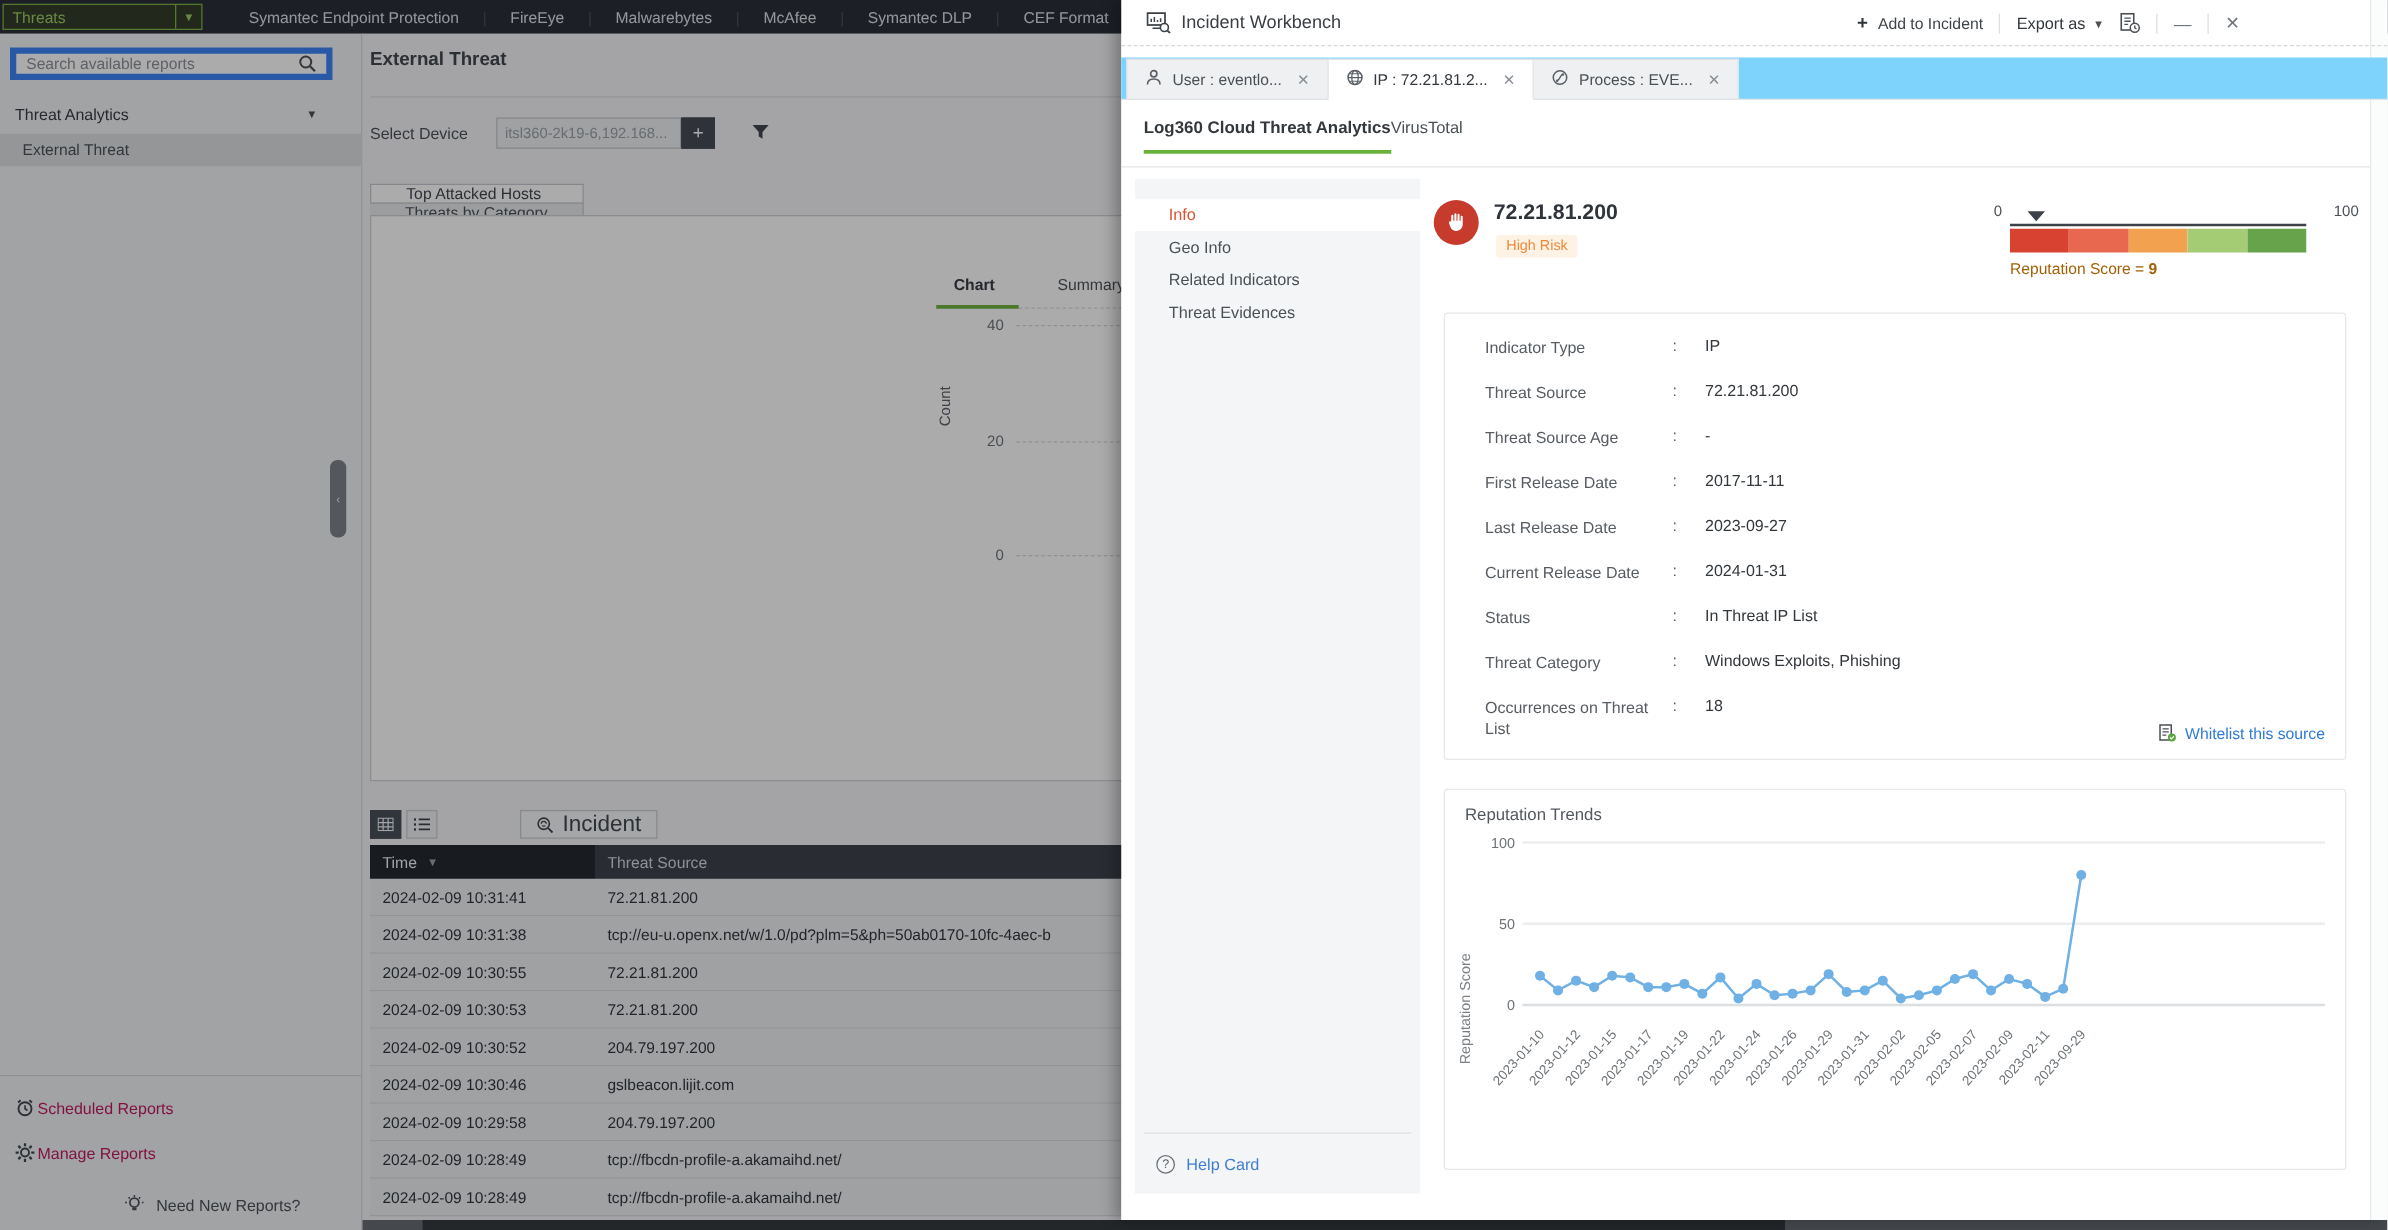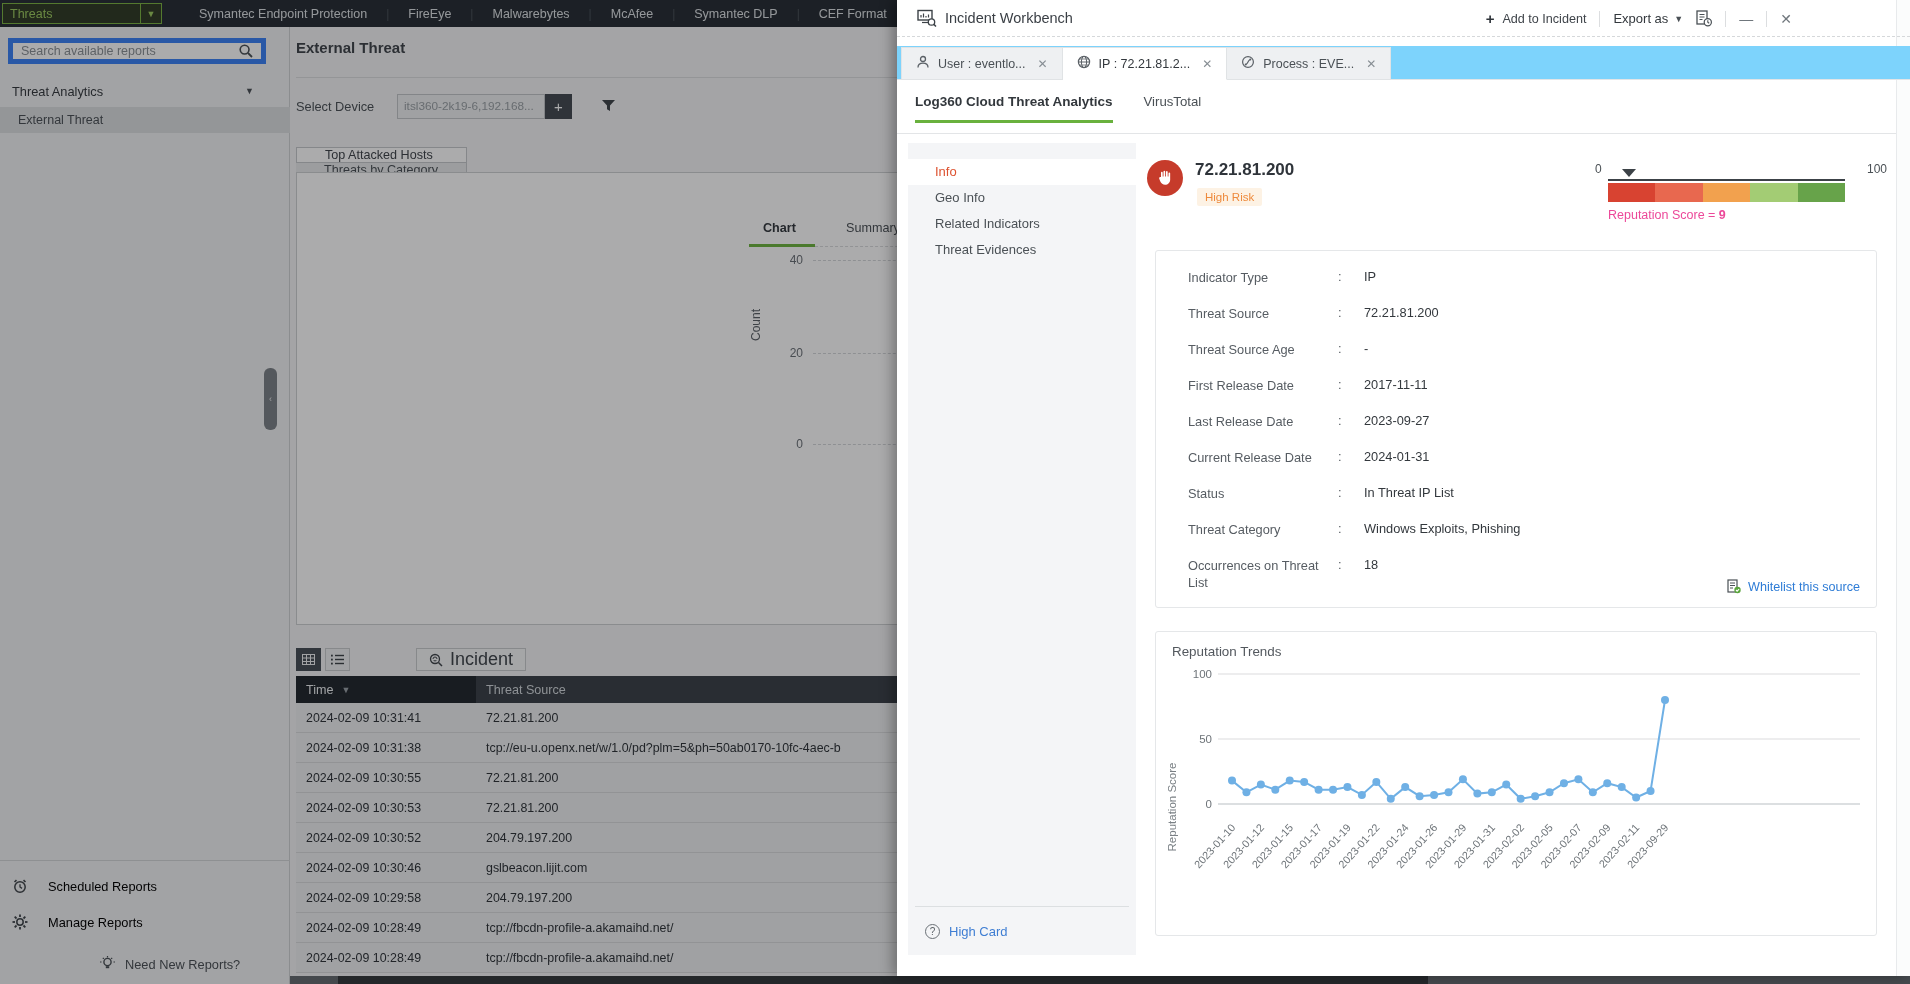--- a/index.html
+++ b/index.html
@@ -31,21 +31,21 @@
   .group-row { position:absolute; left:0; top:51px; width:290px; height:26px; display:flex;
     align-items:center; padding:0 12px; color:#34393e; font-size:12.8px; }
   .group-row .grp-caret { margin-left:auto; margin-right:24px; font-size:9px; color:#4a5055; }
   .side-item { position:absolute; left:0; top:80px; width:290px; height:26px; background:#dcdfe1;
     display:flex; align-items:center; padding-left:18px; font-size:12.5px; color:#4a5055; }
   .collapse-handle { position:absolute; left:264px; top:341px; width:13px; height:62px;
     background:#7c8287; border-radius:6px; display:flex; align-items:center; justify-content:center;
     color:#e8eaec; font-size:9px; }
   .side-footer-sep { position:absolute; left:0; top:833px; width:290px; border-top:1px solid #d4d6d8; }
   .side-footer-item { position:absolute; left:0; width:290px; height:28px; display:flex;
-    align-items:center; padding-left:12px; gap:20px; color:#000000; font-size:12.8px; }
+    align-items:center; padding-left:12px; gap:2px; color:#be185d; font-size:12.8px; }
   .need-new { position:absolute; left:100px; top:929px; display:flex; align-items:center; gap:10px;
     color:#4a5055; font-size:12.8px; }
 
   #content { position:absolute; left:290px; top:27px; width:1620px; height:957px; background:#f4f5f6; }
   .page-title { position:absolute; left:6px; top:12px; font-size:15px; font-weight:600; color:#3f444a; }
   .title-sep { position:absolute; left:6px; top:50px; width:1240px; border-top:1px solid #dcdee0; }
   .device-row { position:absolute; left:6px; top:66px; height:26px; display:flex; align-items:center; }
   .device-label { font-size:12.8px; color:#4a5055; width:101px; }
   .device-input { width:148px; height:25px; border:1px solid #c3c6c8; background:#eef0f1;
     color:#9aa0a5; font-size:11.8px; padding:0 6px; font-family:inherit; }
@@ -113,21 +113,21 @@
   .win-btn { color:#6f767c; font-size:14px; }
 
   .wb-tabstrip { position:relative; height:34px; background:#7dd3fc; border-bottom:1px solid #e2e5e7;
     display:flex; align-items:flex-end; padding-left:4px; margin-top:9px; }
   .wb-tab { height:33px; margin-bottom:-1px; display:flex; align-items:center; gap:8px; padding:0 14px;
     font-size:12.5px; color:#4a5055; background:#eef0f2; border:1px solid #e0e3e5; border-left:none; }
   .wb-tab:first-child { border-left:1px solid #e0e3e5; }
   .wb-tab.active { background:#fff; border-bottom:1px solid #fff; color:#33383d; }
   .wb-tab .tclose { color:#868d93; font-size:12px; margin-left:4px; }
 
-  .src-tabs { padding-left:18px; margin-top:14px; display:flex; gap:31px; }
+  .src-tabs { padding-left:18px; margin-top:14px; display:flex; }
   .src-tab { font-size:13.2px; color:#4a5055; padding-bottom:11px; }
   .src-tab.active { font-size:13.5px; font-weight:bold; color:#33383d; border-bottom:3px solid #69b13d; }
   .src-divider { position:absolute; left:0; top:133px; width:999px; border-top:1px solid #e3e5e7; }
 
   .wb-nav { position:absolute; left:11px; top:143px; width:228px; height:812px; background:#f4f5f7; }
   .nav-items { padding-top:16px; }
   .nav-item { height:26px; line-height:26px; padding-left:27px; font-size:13px; color:#4a5055; }
   .nav-item.active { background:#fff; color:#dd5230; }
   .help-divider { position:absolute; bottom:48px; left:7px; right:7px; border-top:1px solid #dcdfe1; }
   .help-row { position:absolute; bottom:16px; left:17px; display:flex; align-items:center; gap:9px; }
@@ -142,21 +142,21 @@
     font-size:11.5px; padding:3px 8px; border-radius:2px; }
 
   .gauge { position:absolute; left:698px; top:158px; width:292px; }
   .gauge .gmin { position:absolute; left:0; top:4px; font-size:12px; color:#4a5055; }
   .gauge .gmax { position:absolute; right:0; top:4px; font-size:12px; color:#4a5055; }
   .gauge-axis { position:absolute; left:13px; top:21px; width:237px; height:2px; background:#3c4247; }
   .gauge-bar { position:absolute; left:13px; top:25px; width:237px; height:19px; display:flex; }
   .gauge-seg { flex:1; height:100%; }
   .gauge-marker { position:absolute; top:11px; width:0; height:0; border-left:7px solid transparent;
     border-right:7px solid transparent; border-top:8px solid #3c4247; }
-  .gauge-score { position:absolute; left:13px; top:50px; font-size:12.5px; color:#ec4899; }
+  .gauge-score { position:absolute; left:13px; top:50px; font-size:12.5px; color:#a16207; }
   .gauge-score b { font-weight:bold; }
 
   .details-card { position:absolute; left:258px; top:250px; width:722px; height:358px;
     border:1px solid #e5e7e9; border-radius:3px; padding:8px 32px 0; }
   .detail-row { display:flex; padding:10px 0 9px; font-size:12.8px; }
   .detail-label { width:150px; color:#565c62; line-height:17px; }
   .detail-colon { width:26px; color:#565c62; }
   .detail-value { flex:1; color:#33383d; }
   .whitelist { position:absolute; right:16px; bottom:13px; display:flex; align-items:center; gap:7px; }
   .whitelist span { color:#2e7cd6; font-size:12.6px; }
@@ -448,21 +448,21 @@
     <div class="wb-nav">
       <div class="nav-items" id="nav-items">
           <div class="nav-item active">Info</div>
           <div class="nav-item">Geo Info</div>
           <div class="nav-item">Related Indicators</div>
           <div class="nav-item">Threat Evidences</div>
         </div>
       <div class="help-divider"></div>
       <div class="help-row">
         <span class="help-q">?</span>
-        <span class="help-label">High Card</span>
+        <span class="help-label">Help Card</span>
       </div>
     </div>
 
     <div class="hand-badge">
       <svg width="20" height="20" viewBox="0 0 24 24">
         <path fill="#fff" d="M7.2 11.2V5.6a1 1 0 012 0v4.6h1V4.2a1 1 0 012 0v6h1V4.7a1 1 0 012 0v5.5h1V6.4a1 1 0 012 0v7.6c0 3.4-2.7 6.1-6.1 6.1-2.6 0-4.8-1.6-5.7-3.9l-1.3-3.4c-.3-.8.1-1.7.9-2 .6-.2 1.3 0 1.7.5z"></path>
       </svg>
     </div>
     <div class="ip-title">72.21.81.200</div>
     <div class="risk-badge">High Risk</div>

